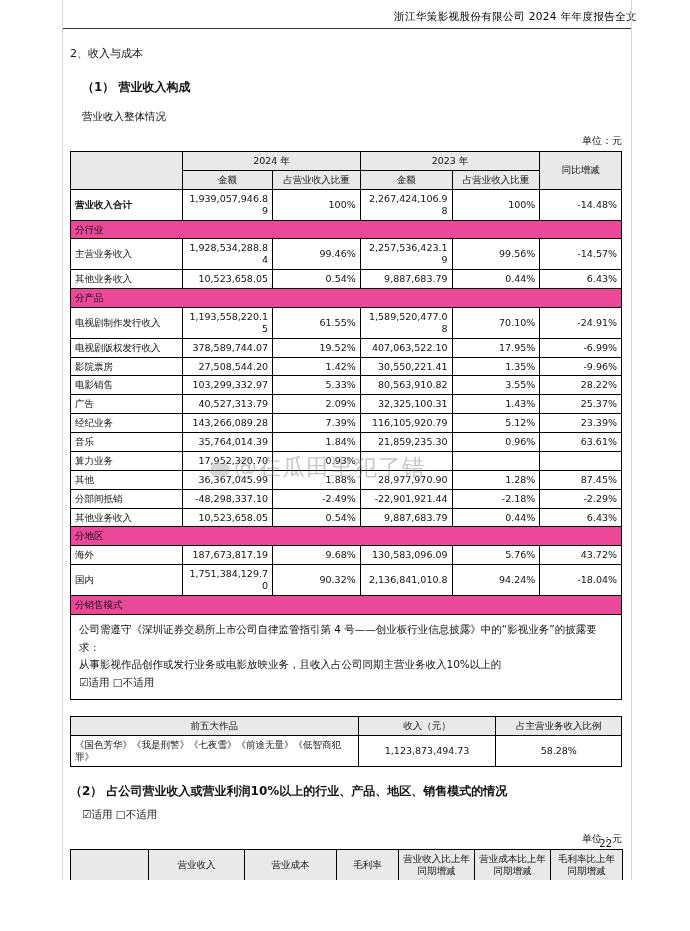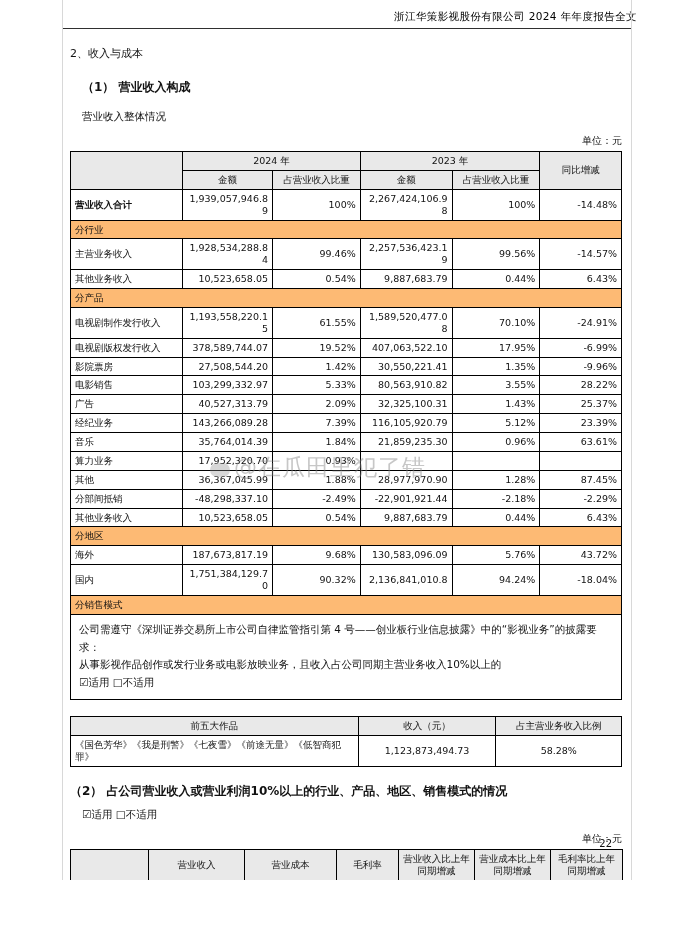--- a/index.html
+++ b/index.html
@@ -94,21 +94,21 @@
     vertical-align: middle;
     line-height: 1.25;
     word-break: break-all;
   }
   table.t th {
     background: #e9e9e9;
     font-weight: normal;
     text-align: center;
   }
   .hdr-grey { background: #e9e9e9; }
-  .sub-grey { background: #fdba74; margin-top: 8px; }
+  .sub-grey { background: #ec4899; margin-top: 8px; }
   .c { text-align: center; }
   .l { text-align: left; }
   .nm { text-align: left; }
   .num { text-align: right; }
   .pct { text-align: right; }
   .rowlabel { text-align: left; }
   .para {
     font-size: 10.5px;
     line-height: 1.7;
     margin: 0;

